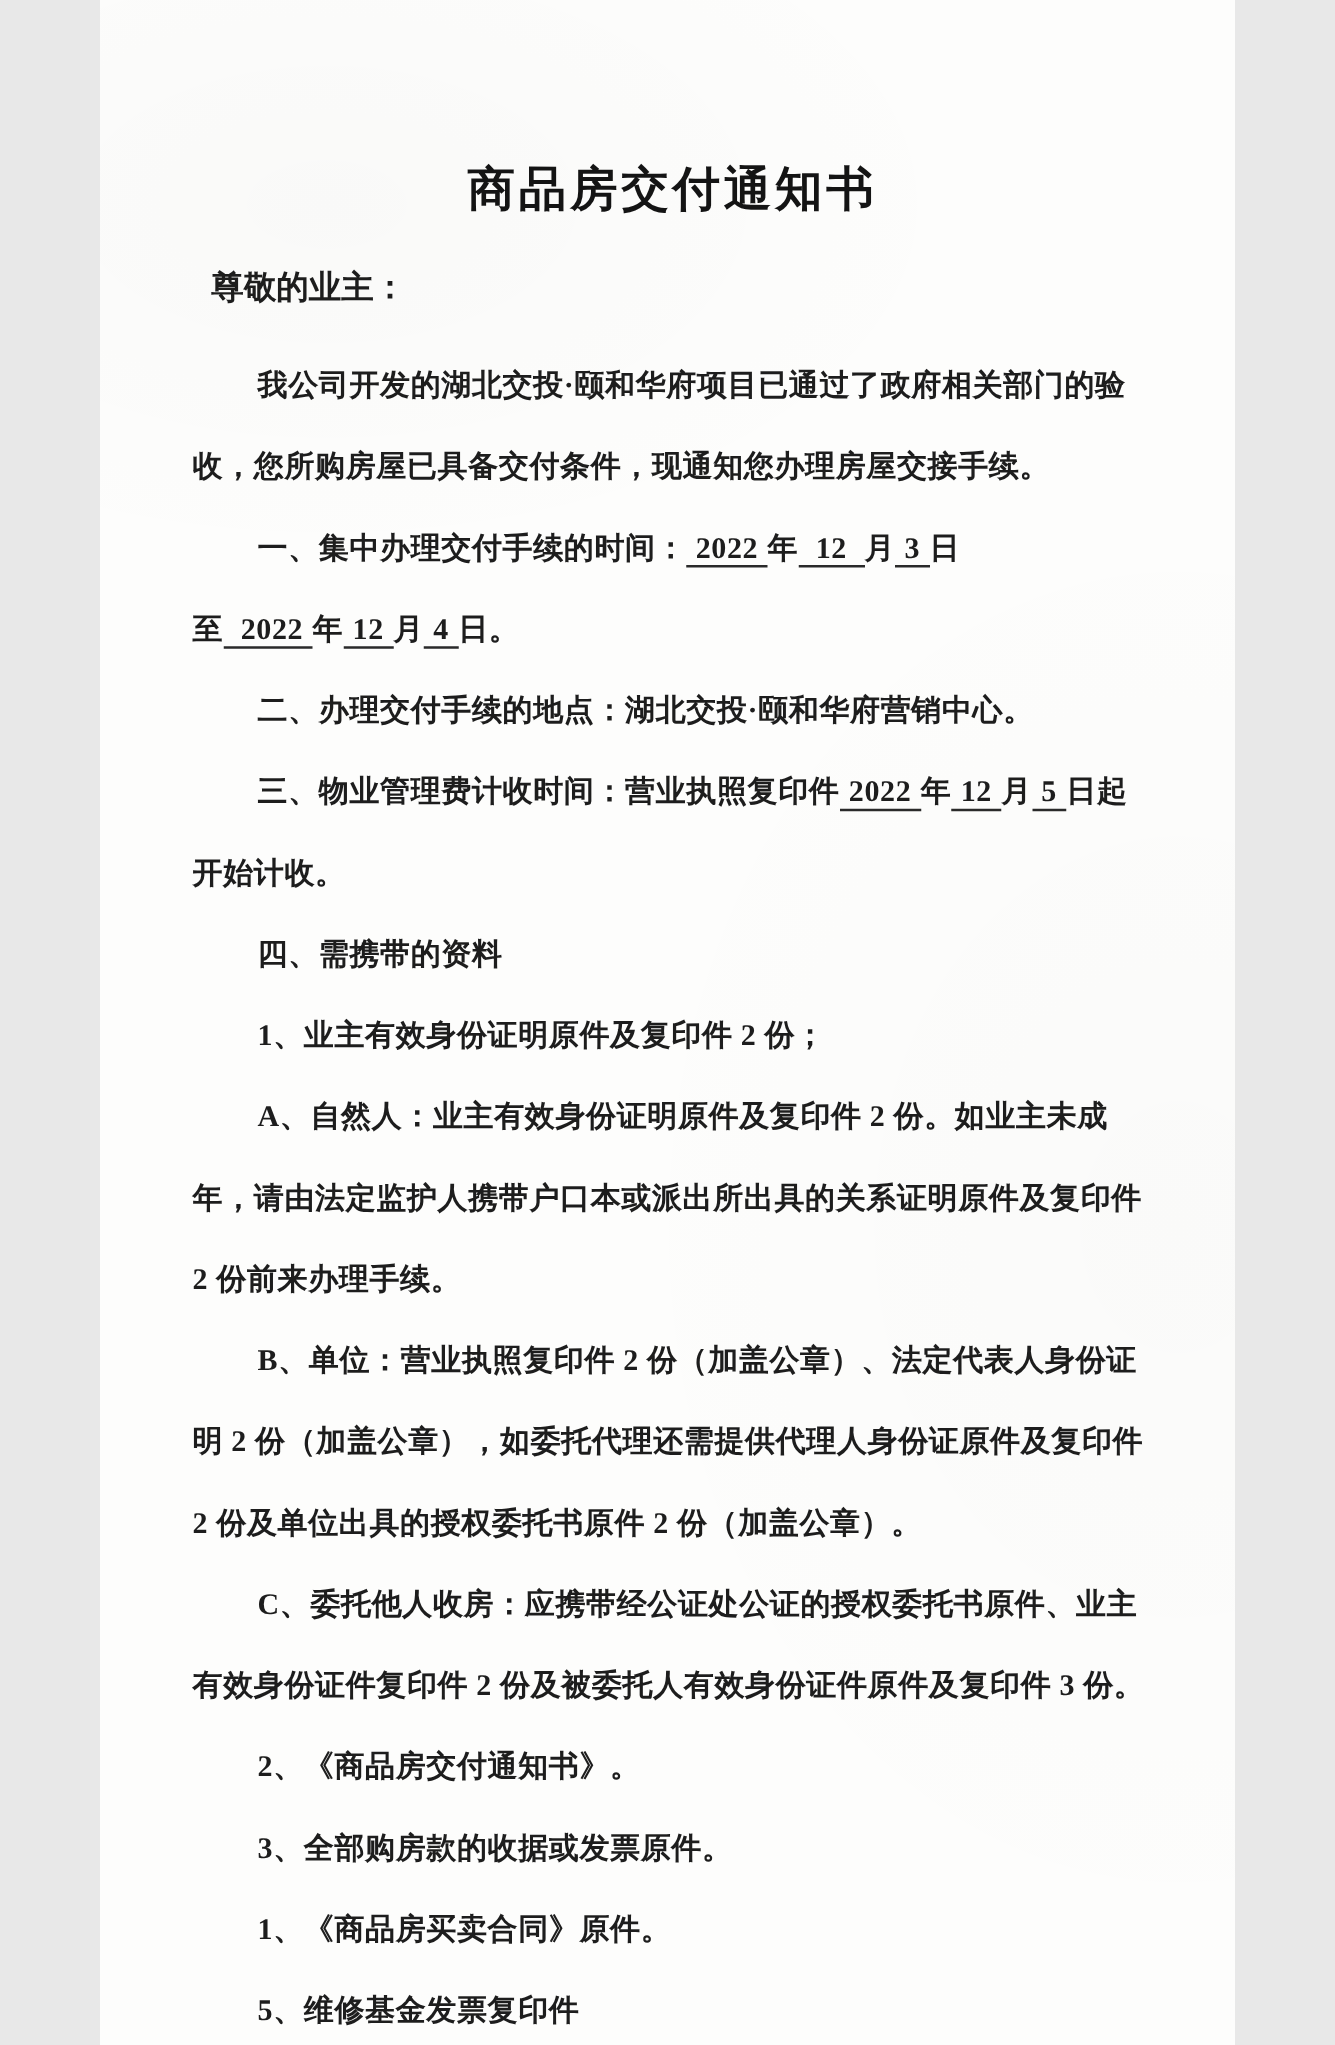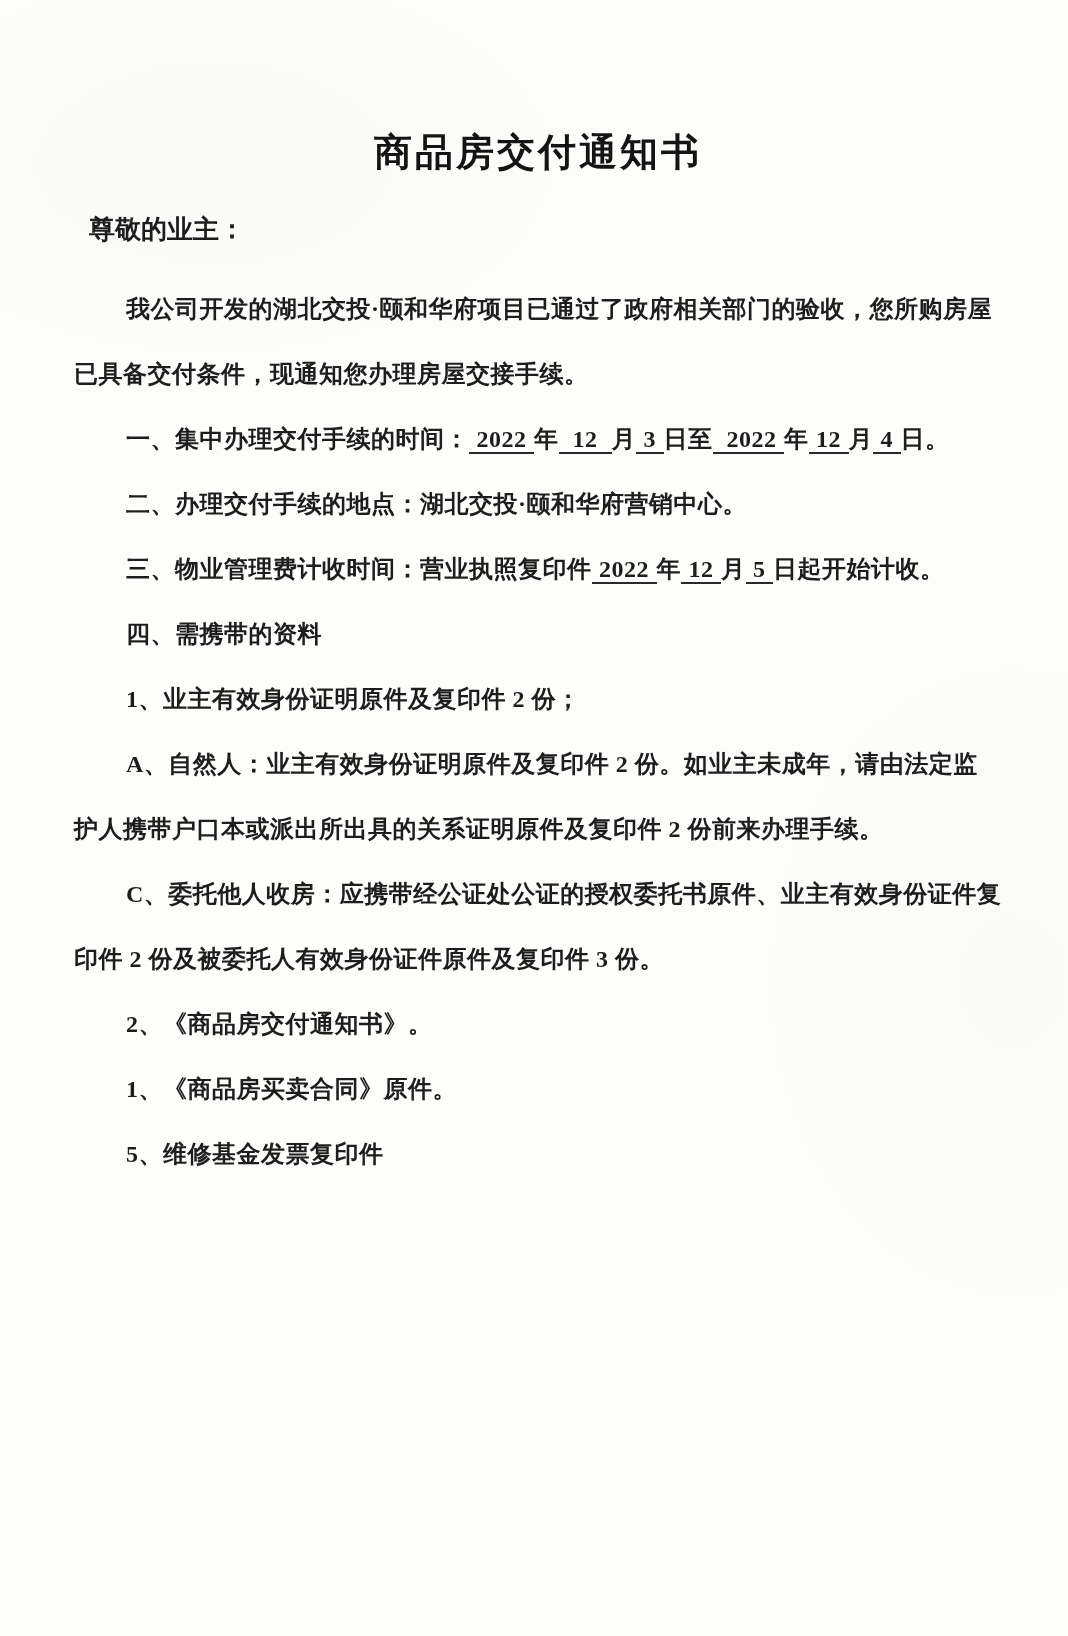--- a/index.html
+++ b/index.html
@@ -2,21 +2,21 @@
 <html lang="zh"><head>
 <meta charset="utf-8">
 <style>
   html, body {
     margin: 0;
     padding: 0;
     background: #e8e8e8;
   }
   .page {
     position: relative;
-    width: 1068px;
+    width: 908px;
     height: 1636px;
     margin: 0 auto;
     box-sizing: border-box;
     background:
       radial-gradient(ellipse 900px 500px at 20% 10%, rgba(0,0,0,0.015), transparent 60%),
       radial-gradient(ellipse 700px 900px at 95% 60%, rgba(0,0,0,0.012), transparent 70%),
       #fdfdfc;
     padding: 128px 66px 0 74px;
     font-family: "Liberation Serif", "DejaVu Serif", serif;
     color: #1d1d1d;
@@ -64,18 +64,20 @@
   <p class="salutation">尊敬的业主：</p>
 
   <div>
       <p class="doc-line indent"><span>我公司开发的湖北交投·颐和华府项目已通过了政府相关部门的验收，您所购房屋已具备交付条件，现通知您办理房屋交接手续。</span></p>
       <p class="doc-line indent"><span>一、集中办理交付手续的时间：</span><span class="blank">&nbsp;2022&nbsp;</span><span>年</span><span class="blank">&nbsp;&nbsp;12&nbsp;&nbsp;</span><span>月</span><span class="blank">&nbsp;3&nbsp;</span><span>日至</span><span class="blank">&nbsp;&nbsp;2022&nbsp;</span><span>年</span><span class="blank">&nbsp;12&nbsp;</span><span>月</span><span class="blank">&nbsp;4&nbsp;</span><span>日。</span></p>
       <p class="doc-line indent"><span>二、办理交付手续的地点：湖北交投·颐和华府营销中心。</span></p>
       <p class="doc-line indent"><span>三、物业管理费计收时间：营业执照复印件</span><span class="blank">&nbsp;2022&nbsp;</span><span>年</span><span class="blank">&nbsp;12&nbsp;</span><span>月</span><span class="blank">&nbsp;5&nbsp;</span><span>日起开始计收。</span></p>
       <p class="doc-line indent"><span>四、需携带的资料</span></p>
       <p class="doc-line indent"><span>1、业主有效身份证明原件及复印件 2 份；</span></p>
       <p class="doc-line indent"><span>A、自然人：业主有效身份证明原件及复印件 2 份。如业主未成年，请由法定监护人携带户口本或派出所出具的关系证明原件及复印件 2 份前来办理手续。</span></p>
+      <p class="doc-line indent"><span>B、单位：营业执照复印件 2 份（加盖公章）、法定代表人身份证明 2 份（加盖公章），如委托代理还需提供代理人身份证原件及复印件 2 份及单位出具的授权委托书原件 2 份（加盖公章）。</span></p>
       <p class="doc-line indent"><span>C、委托他人收房：应携带经公证处公证的授权委托书原件、业主有效身份证件复印件 2 份及被委托人有效身份证件原件及复印件 3 份。</span></p>
       <p class="doc-line indent"><span>2、《商品房交付通知书》。</span></p>
+      <p class="doc-line indent"><span>3、全部购房款的收据或发票原件。</span></p>
       <p class="doc-line indent"><span>1、《商品房买卖合同》原件。</span></p>
       <p class="doc-line indent"><span>5、维修基金发票复印件</span></p>
     </div>
 </div>
 
 </body></html>

